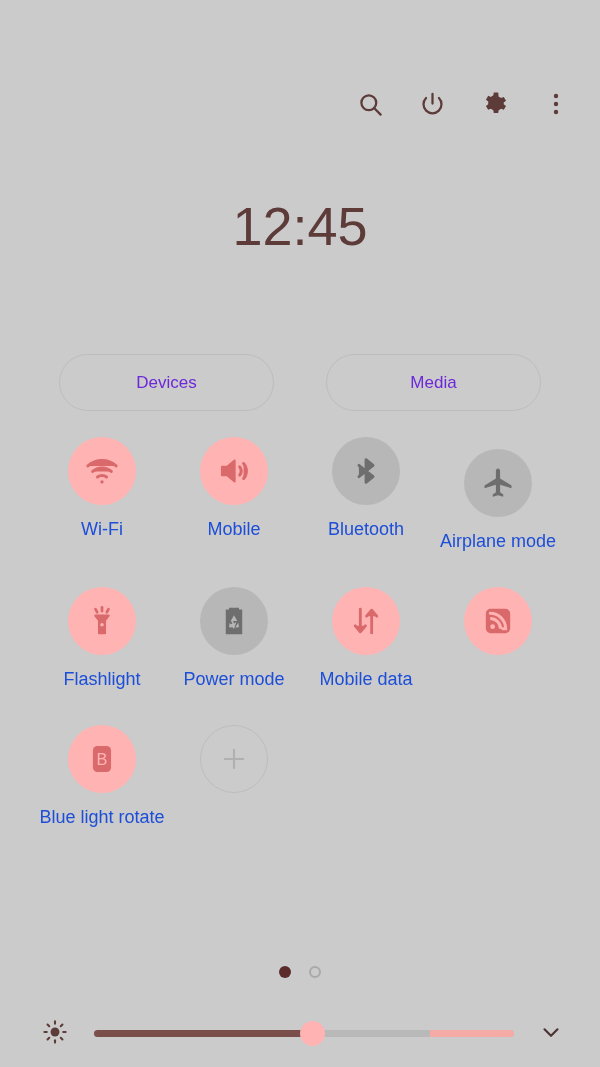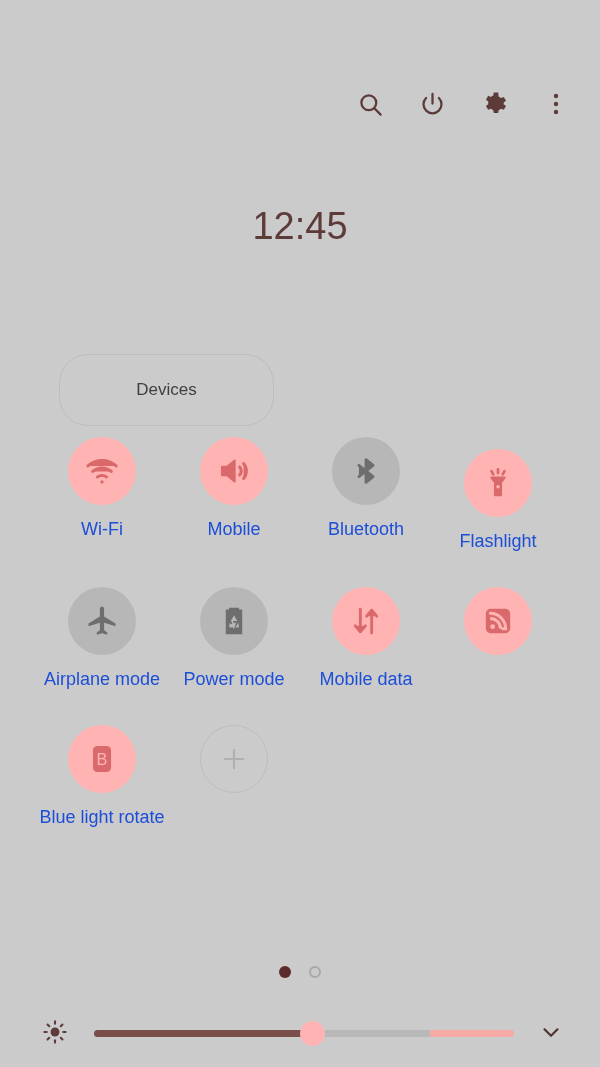--- a/index.html
+++ b/index.html
@@ -19,37 +19,37 @@
   .topbar .tb-icon {
     width:32px; height:32px;
     display:flex; align-items:center; justify-content:center;
     color:#5c3b39;
   }
   .topbar svg { display:block; }
 
   
   .clock-wrap { position:absolute; top:196px; left:0; width:100%; text-align:center; }
   .clock {
-    font-size:38px; font-weight:400; color:#5c3b39;
+    font-size:54px; font-weight:400; color:#5c3b39;
     letter-spacing:0px; line-height:60px;
   }
   .date {
     font-size:22px; color:#4d3432; margin-top:7px; line-height:26px;
   }
 
   
   .pill-row {
     position:absolute; top:354px; left:59px;
     width:482px; display:flex; justify-content:space-between;
   }
   .pill {
-    width:215px; height:72px; border-radius:29px;
+    width:215px; height:57px; border-radius:29px;
     border:1px solid #bdbdbd;
     display:flex; align-items:center; justify-content:center;
-    font-size:17px; color:#404040;
+    font-size:17px; color:#6d28d9;
     background:transparent;
   }
 
   
   .grid {
     position:absolute; top:437px; left:36px;
     width:528px;
     display:grid;
     grid-template-columns:repeat(4, 132px);
     row-gap:22px;
@@ -135,20 +135,21 @@
       </svg>
     </div>
   </div>
 
   <div class="clock-wrap">
     <div class="clock">12:45</div>
   </div>
 
   <div class="pill-row">
     <div class="pill">Devices</div>
+    <div class="pill">Media</div>
   </div>
 
   <div class="grid">
 
     <div class="cell">
       <div class="bubble on">
         <svg width="36" height="36" viewBox="0 0 24 24" fill="none" stroke="currentColor" stroke-width="2" stroke-linecap="round">
           <path d="M2.6 8.6a14 14 0 0 1 18.8 0"></path>
           <path d="M5.8 12.3a9.4 9.4 0 0 1 12.4 0"></path>
           <path d="M9 16a4.8 4.8 0 0 1 6 0"></path>
@@ -171,41 +172,41 @@
 
     <div class="cell">
       <div class="bubble off">
         <svg width="34" height="34" viewBox="0 0 24 24" fill="none" stroke="currentColor" stroke-width="2" stroke-linecap="round" stroke-linejoin="round">
           <path d="M7 8l10 8-5 4V4l5 4-10 8"></path>
         </svg>
       </div>
       <div class="cell-label">Bluetooth</div>
     </div>
 
+
+    <div class="cell row-2">
+      <div class="bubble off">
+        <svg width="36" height="36" viewBox="0 0 24 24" fill="currentColor">
+          <path d="M21 15.5v-1.9l-7.6-4.6V3.8c0-.84-.63-1.55-1.4-1.55s-1.4.71-1.4 1.55V9L3 13.6v1.9l7.6-2.4v5.1l-2.1 1.5v1.5l3.5-1 3.5 1v-1.5l-2.1-1.5v-5.1z"></path>
+        </svg>
+      </div>
+      <div class="cell-label">Airplane mode</div>
+    </div>
 
     <div class="cell row-2">
       <div class="bubble on">
         <svg width="34" height="34" viewBox="0 0 24 24" fill="none" stroke="currentColor" stroke-width="1.9" stroke-linecap="round">
           <line x1="12" y1="2.3" x2="12" y2="5"></line>
           <line x1="7.4" y1="3.6" x2="8.6" y2="5.8"></line>
           <line x1="16.6" y1="3.6" x2="15.4" y2="5.8"></line>
           <path d="M7.3 8.2h9.4l-2.6 3.3v9.1h-4.2v-9.1z" fill="currentColor" stroke="currentColor" stroke-width="1.5" stroke-linejoin="round"></path>
           <circle cx="12" cy="14.6" r="1.25" fill="#ffb3b3" stroke="none"></circle>
         </svg>
       </div>
       <div class="cell-label">Flashlight</div>
-    </div>
-
-    <div class="cell row-2">
-      <div class="bubble off">
-        <svg width="36" height="36" viewBox="0 0 24 24" fill="currentColor">
-          <path d="M21 15.5v-1.9l-7.6-4.6V3.8c0-.84-.63-1.55-1.4-1.55s-1.4.71-1.4 1.55V9L3 13.6v1.9l7.6-2.4v5.1l-2.1 1.5v1.5l3.5-1 3.5 1v-1.5l-2.1-1.5v-5.1z"></path>
-        </svg>
-      </div>
-      <div class="cell-label">Airplane mode</div>
     </div>
 
     <div class="cell row-2">
       <div class="bubble off">
         <svg width="34" height="34" viewBox="0 0 24 24" fill="currentColor">
           <path d="M15.5 3.8V2.6H8.5v1.2H6.2v17.6h11.6V3.8zM12 17.6l-2.9-3.4h1.8l-1-2.3 1.1-.5 1.05 2.4 1.55-1.1z" fill-rule="evenodd"></path>
           <path d="M12 8l2.3 4h-4.6z" fill="#b7b7b7"></path>
           <path d="M9 13.2l2.1 3.4-2.6-.2z" fill="#b7b7b7"></path>
           <path d="M15 13.2l-2.1 3.4 2.6-.2z" fill="#b7b7b7"></path>
         </svg>

